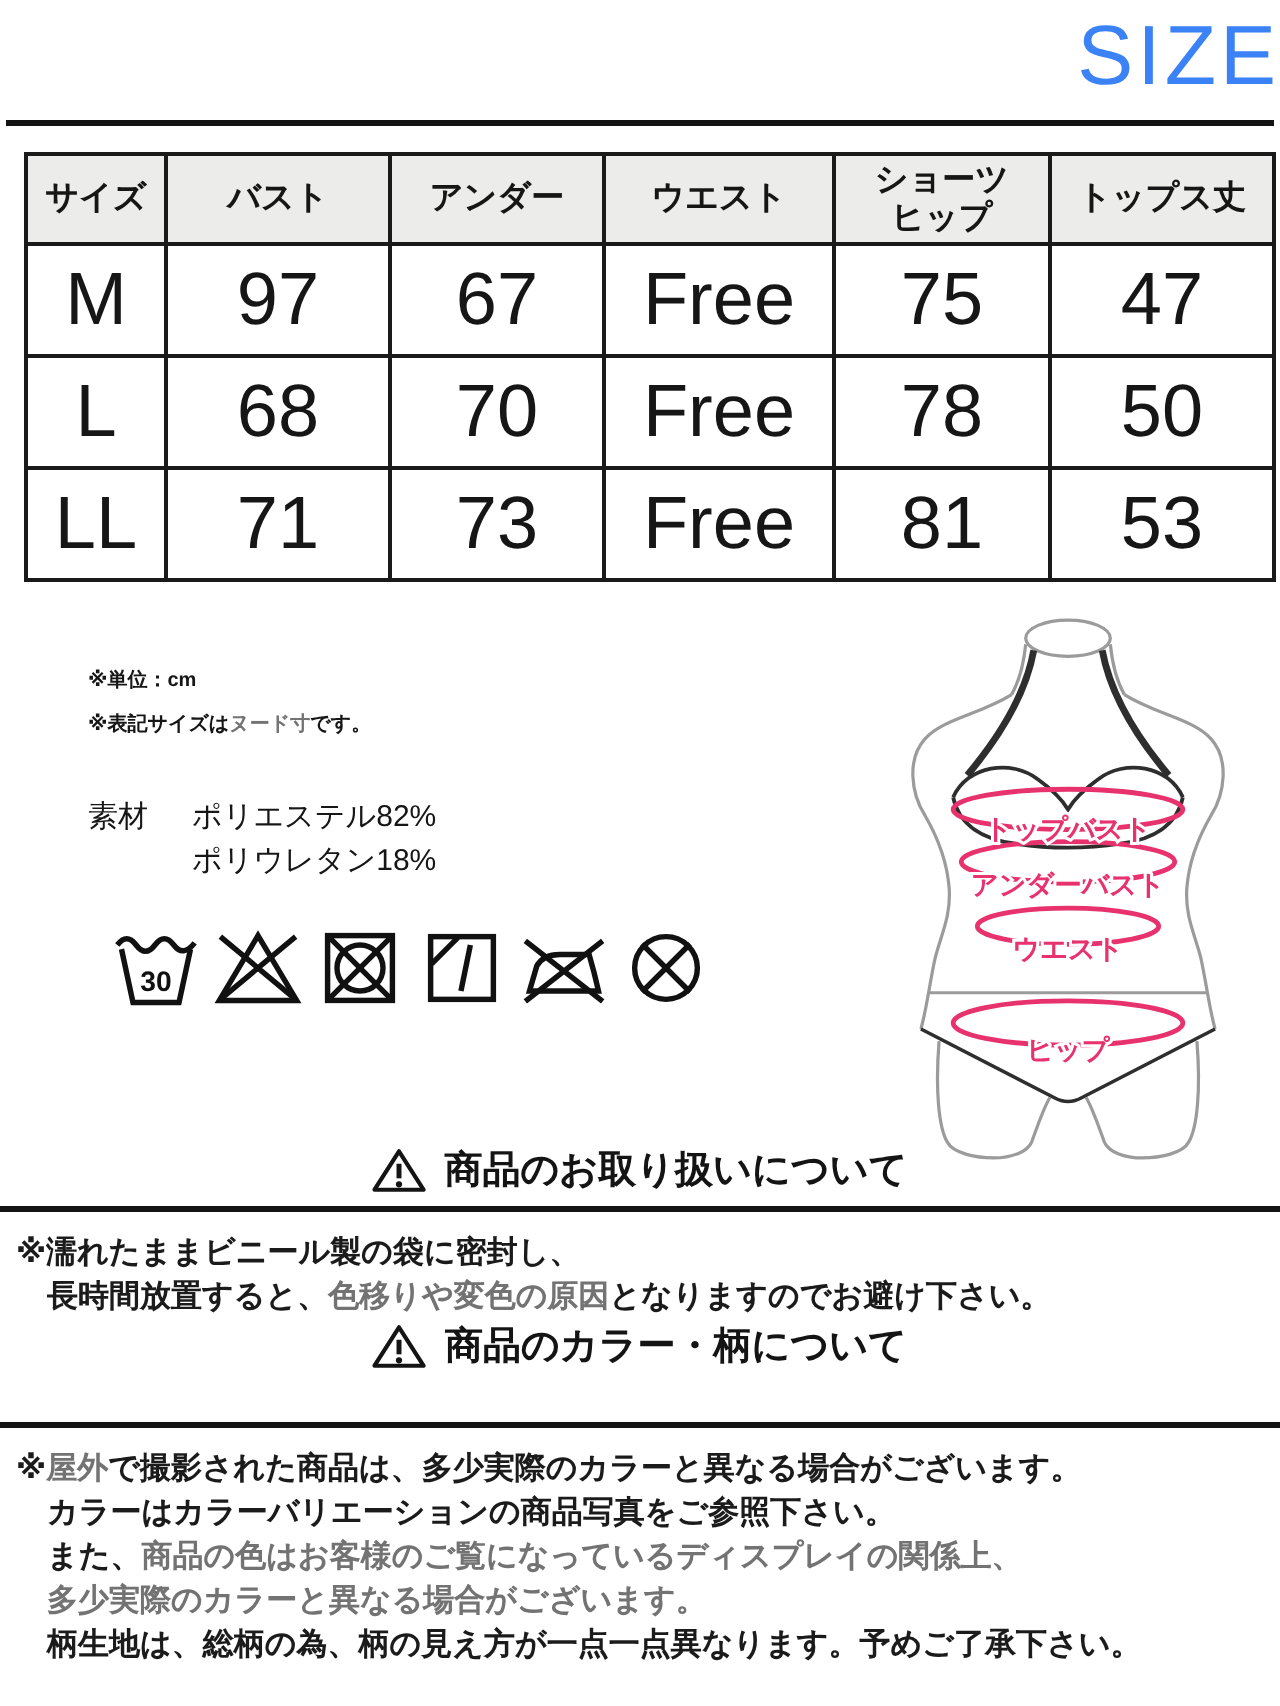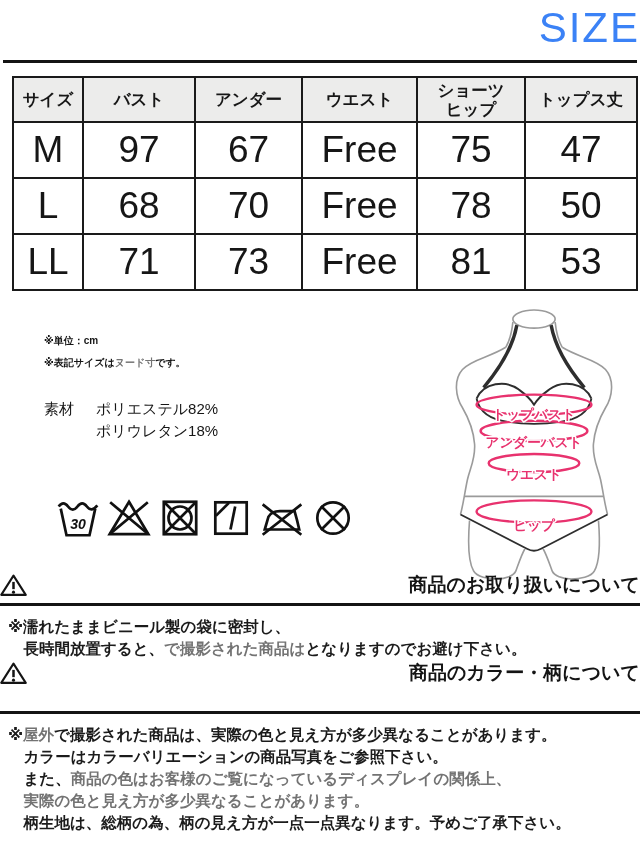--- a/index.html
+++ b/index.html
@@ -14,26 +14,26 @@
   table.size{position:absolute;top:76px;left:12px;width:624px;border-collapse:collapse;table-layout:fixed;}
   table.size th,table.size td{border:2px solid #1a1a1a;text-align:center;vertical-align:middle;padding:0;}
   table.size th{background:#ececeb;font-size:16.5px;font-weight:bold;height:43px;
                 white-space:pre-line;line-height:1.12;}
   table.size td{background:#fff;font-size:37px;font-weight:400;height:54px;}
   
   .note-block{position:absolute;left:44px;top:330px;font-size:10px;font-weight:bold;line-height:22px;}
   .material{position:absolute;left:44px;top:398px;font-size:15px;font-weight:normal;line-height:22px;display:flex;gap:22px;}
   .hl{color:#737373;}
   
-  .care-row{position:absolute;left:55px;top:495px;display:flex;gap:5px;font-style:italic;}
+  .care-row{position:absolute;left:55px;top:461px;display:flex;gap:5px;}
   .care-row svg{display:block;}
   
   #diagram{position:absolute;left:433px;top:306px;}
   
-  .section-title{position:absolute;left:0;width:640px;display:flex;justify-content:space-between;
+  .section-title{position:absolute;left:0;width:640px;display:flex;justify-content:center;
                  align-items:center;gap:9px;font-size:19px;font-weight:bold;color:#141414;}
   #handling-title{top:572px;}
   #color-title{top:660px;}
   #handling-rule{top:603px;left:0;width:640px;height:3px;}
   #color-rule{top:711px;left:0;width:640px;height:3px;}
   .para{position:absolute;left:8px;font-size:15.5px;font-weight:bold;line-height:22px;color:#1b1b1b;}
   #handling-para{top:616px;}
   #color-para{top:724px;}
   .ico{stroke:#111;stroke-width:2.6;fill:none;stroke-linecap:butt;}
   .ico-txt{fill:#111;font-size:13.5px;font-weight:bold;font-family:"Liberation Sans",sans-serif;}
@@ -174,33 +174,33 @@
     <svg width="27" height="24" viewBox="0 0 26 23">
       <path d="M13 2.5 L24.8 21 L1.2 21 Z" fill="none" stroke="#141414" stroke-width="2" stroke-linejoin="round"></path>
       <line x1="13" y1="8.5" x2="13" y2="15.5" stroke="#141414" stroke-width="2.4"></line>
       <circle cx="13" cy="18.4" r="1.5" fill="#141414"></circle>
     </svg>
     <span>商品のお取り扱いについて</span>
   </div>
   <div class="rule" id="handling-rule"></div>
   <div class="para" id="handling-para">
     <div>※濡れたままビニール製の袋に密封し、</div>
-    <div><span>　長時間放置すると、</span><span class="hl">で撮影された商品は</span><span>となりますのでお避け下さい。</span></div>
+    <div><span>　長時間放置すると、</span><span class="hl">色移りや変色の原因</span><span>となりますのでお避け下さい。</span></div>
   </div>
 
   <div class="section-title" id="color-title">
     <svg width="27" height="24" viewBox="0 0 26 23">
       <path d="M13 2.5 L24.8 21 L1.2 21 Z" fill="none" stroke="#141414" stroke-width="2" stroke-linejoin="round"></path>
       <line x1="13" y1="8.5" x2="13" y2="15.5" stroke="#141414" stroke-width="2.4"></line>
       <circle cx="13" cy="18.4" r="1.5" fill="#141414"></circle>
     </svg>
     <span>商品のカラー・柄について</span>
   </div>
   <div class="rule" id="color-rule"></div>
   <div class="para" id="color-para">
-    <div><span>※</span><span class="hl">屋外</span><span>で撮影された商品は、実際の色と見え方が多少異なることがあります。</span></div>
+    <div><span>※</span><span class="hl">屋外</span><span>で撮影された商品は、多少実際のカラーと異なる場合がございます。</span></div>
     <div>　カラーはカラーバリエーションの商品写真をご参照下さい。</div>
     <div><span>　また、</span><span class="hl">商品の色はお客様のご覧になっているディスプレイの関係上、</span></div>
-    <div><span>　</span><span class="hl">実際の色と見え方が多少異なることがあります。</span></div>
+    <div><span>　</span><span class="hl">多少実際のカラーと異なる場合がございます。</span></div>
     <div>　柄生地は、総柄の為、柄の見え方が一点一点異なります。予めご了承下さい。</div>
   </div>
 
 </div>
 
 </body></html>

